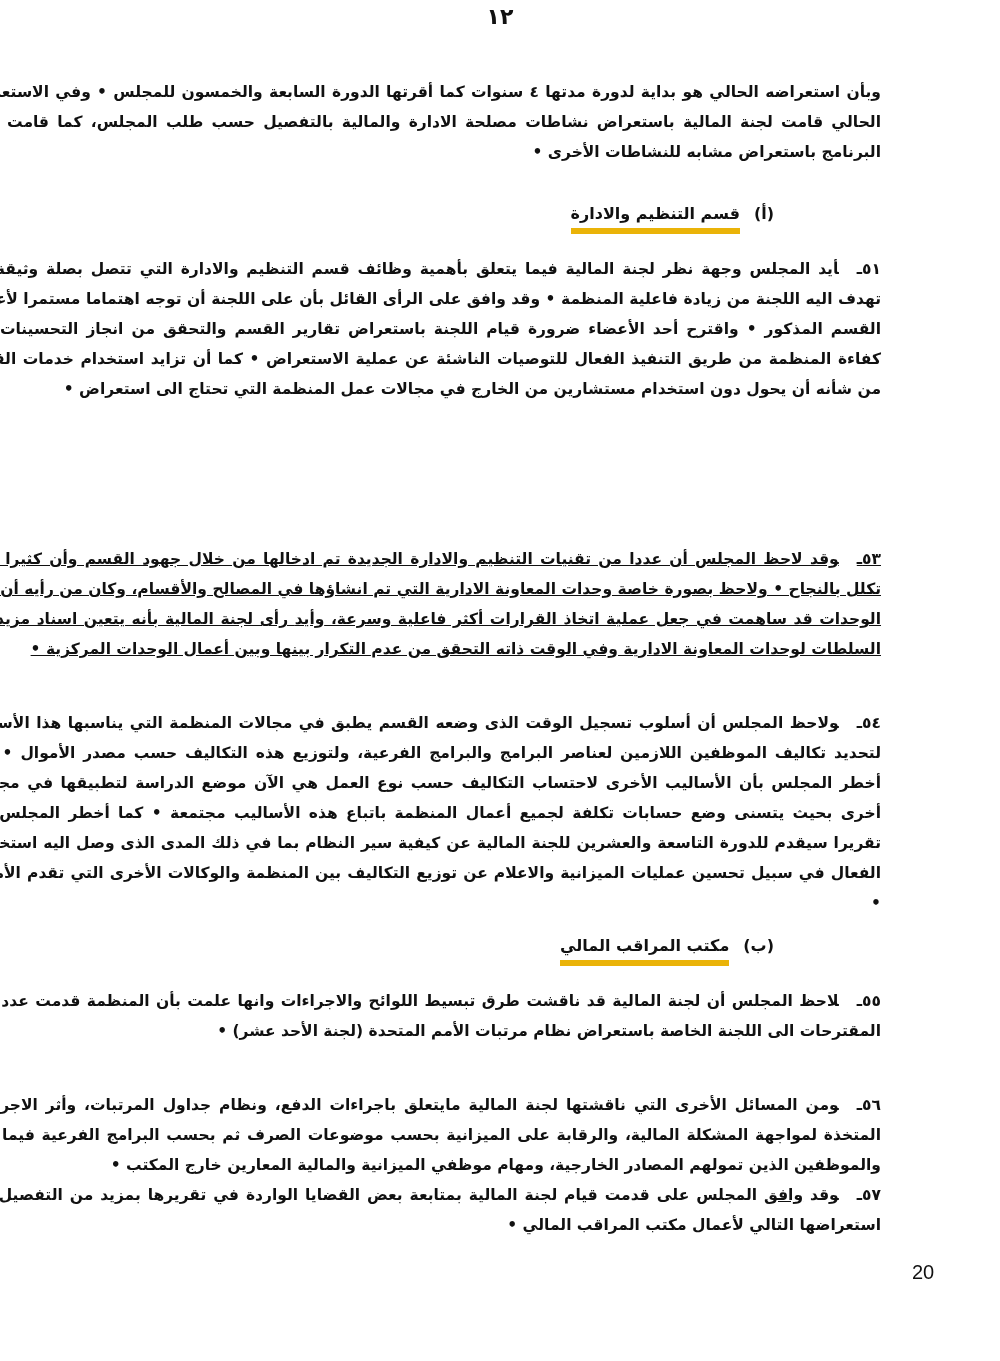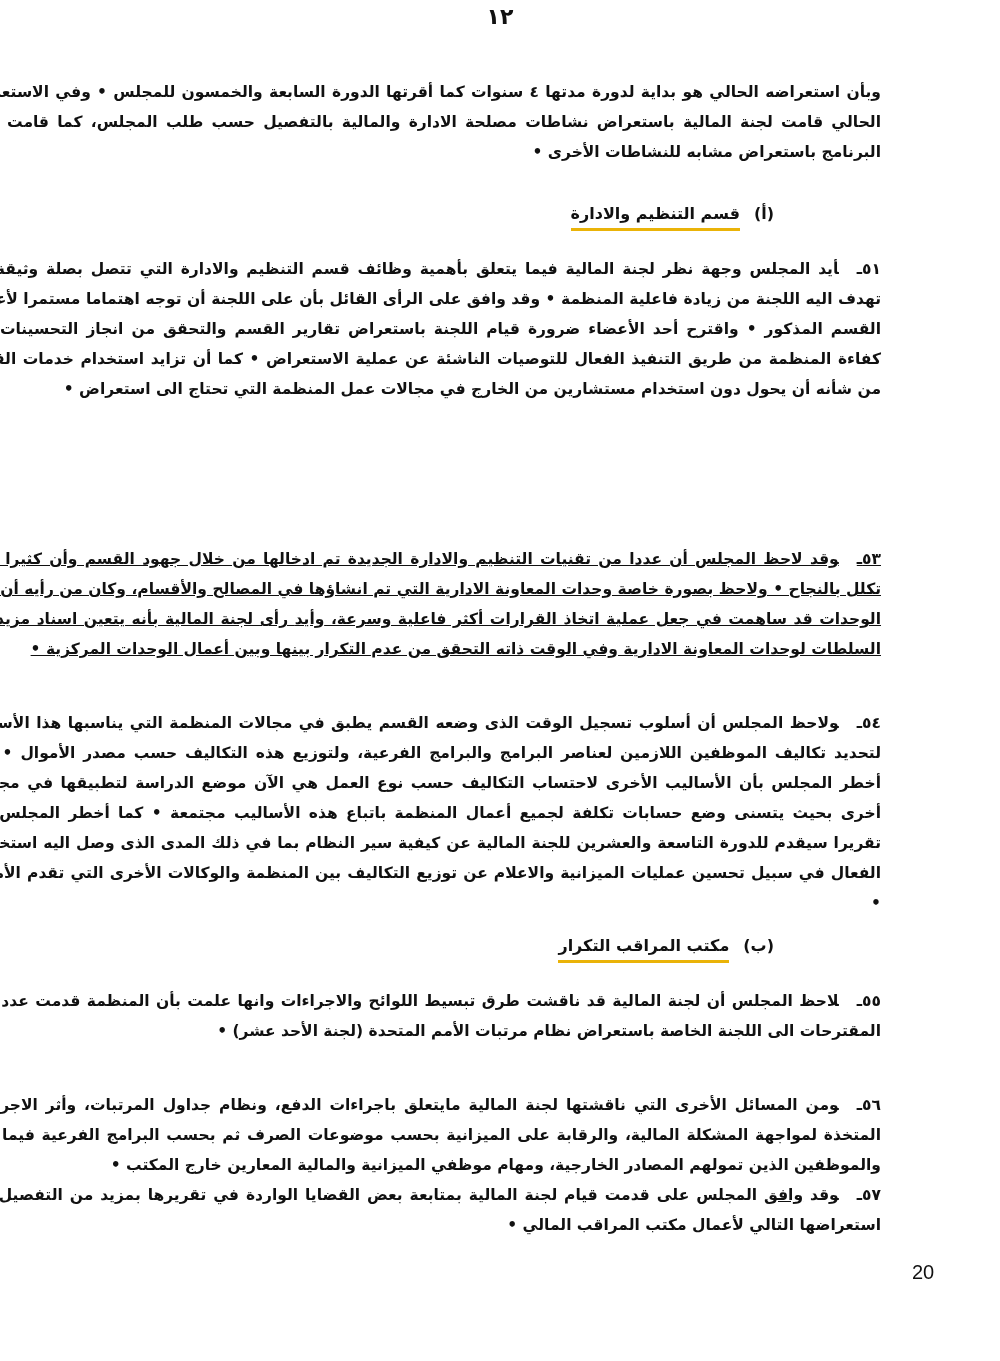--- a/index.html
+++ b/index.html
@@ -52,21 +52,21 @@
       position: absolute;
       right: 150px;
       direction: rtl;
       font-size: 16px;
       font-weight: bold;
     }
     .heading .h-label {
       margin-left: 14px;
     }
     .heading .h-title {
-      border-bottom: 3px solid #eab308;
+      border-bottom: 6px solid #eab308;
       padding-bottom: 5px;
     }
     .underlined {
       text-decoration: underline;
     }
     .page-num-bottom {
       position: absolute;
       left: 912px;
       top: 1261px;
       font-family: "Liberation Sans", sans-serif;
@@ -95,21 +95,21 @@
 
   <div class="body-text para" style="top:544px;text-decoration:underline;">
     <p><span class="para-num">٥٣ـ</span><span>وقد لاحظ المجلس أن عددا من تقنيات التنظيم والادارة الجديدة تم ادخالها من خلال جهود القسم وأن كثيرا منها تكلل بالنجاح • ولاحظ بصورة خاصة وحدات المعاونة الادارية التي تم انشاؤها في المصالح والأقسام، وكان من رأيه أن هذه الوحدات قد ساهمت في جعل عملية اتخاذ القرارات أكثر فاعلية وسرعة، </span><span class="underlined">وأيد</span><span> رأى لجنة المالية بأنه يتعين اسناد مزيد من السلطات لوحدات المعاونة الادارية وفي الوقت ذاته التحقق من عدم التكرار بينها وبين أعمال الوحدات المركزية •</span></p>
   </div>
 
   <div class="body-text para" style="top:708px;">
     <p><span class="para-num">٥٤ـ</span><span>ولاحظ المجلس أن أسلوب تسجيل الوقت الذى وضعه القسم يطبق في مجالات المنظمة التي يناسبها هذا الأسلوب لتحديد تكاليف الموظفين اللازمين لعناصر البرامج والبرامج الفرعية، ولتوزيع هذه التكاليف حسب مصدر الأموال • وقد أخطر المجلس بأن الأساليب الأخرى لاحتساب التكاليف حسب نوع العمل هي الآن موضع الدراسة لتطبيقها في مجالات أخرى بحيث يتسنى وضع حسابات تكلفة لجميع أعمال المنظمة باتباع هذه الأساليب مجتمعة • كما أخطر المجلس بأن تقريرا سيقدم للدورة التاسعة والعشرين للجنة المالية عن كيفية سير النظام بما في ذلك المدى الذى وصل اليه استخدامه الفعال في سبيل تحسين عمليات الميزانية والاعلام عن توزيع التكاليف بين المنظمة والوكالات الأخرى التي تقدم الأموال •</span></p>
   </div>
 
   <div class="heading" style="top:936px;">
-    <span class="h-label">(ب)</span><span class="h-title">مكتب المراقب التكرار</span>
+    <span class="h-label">(ب)</span><span class="h-title">مكتب المراقب المالي</span>
   </div>
 
   <div class="body-text para" style="top:986px;">
     <p><span class="para-num">٥٥ـ</span><span>لاحظ المجلس أن لجنة المالية قد ناقشت طرق تبسيط اللوائح والاجراءات وانها علمت بأن المنظمة قدمت عددا من المقترحات الى اللجنة الخاصة باستعراض نظام مرتبات الأمم المتحدة (لجنة الأحد عشر) •</span></p>
   </div>
 
   <div class="body-text para" style="top:1066px;margin-top:24px;">
     <p><span class="para-num">٥٦ـ</span><span>ومن المسائل الأخرى التي ناقشتها لجنة المالية مايتعلق باجراءات الدفع، ونظام جداول المرتبات، وأثر الاجراءات المتخذة لمواجهة المشكلة المالية، والرقابة على الميزانية بحسب موضوعات الصرف ثم بحسب البرامج الفرعية فيما بعد، والموظفين الذين تمولهم المصادر الخارجية، ومهام موظفي الميزانية والمالية المعارين خارج المكتب •</span></p>
   </div>
 

